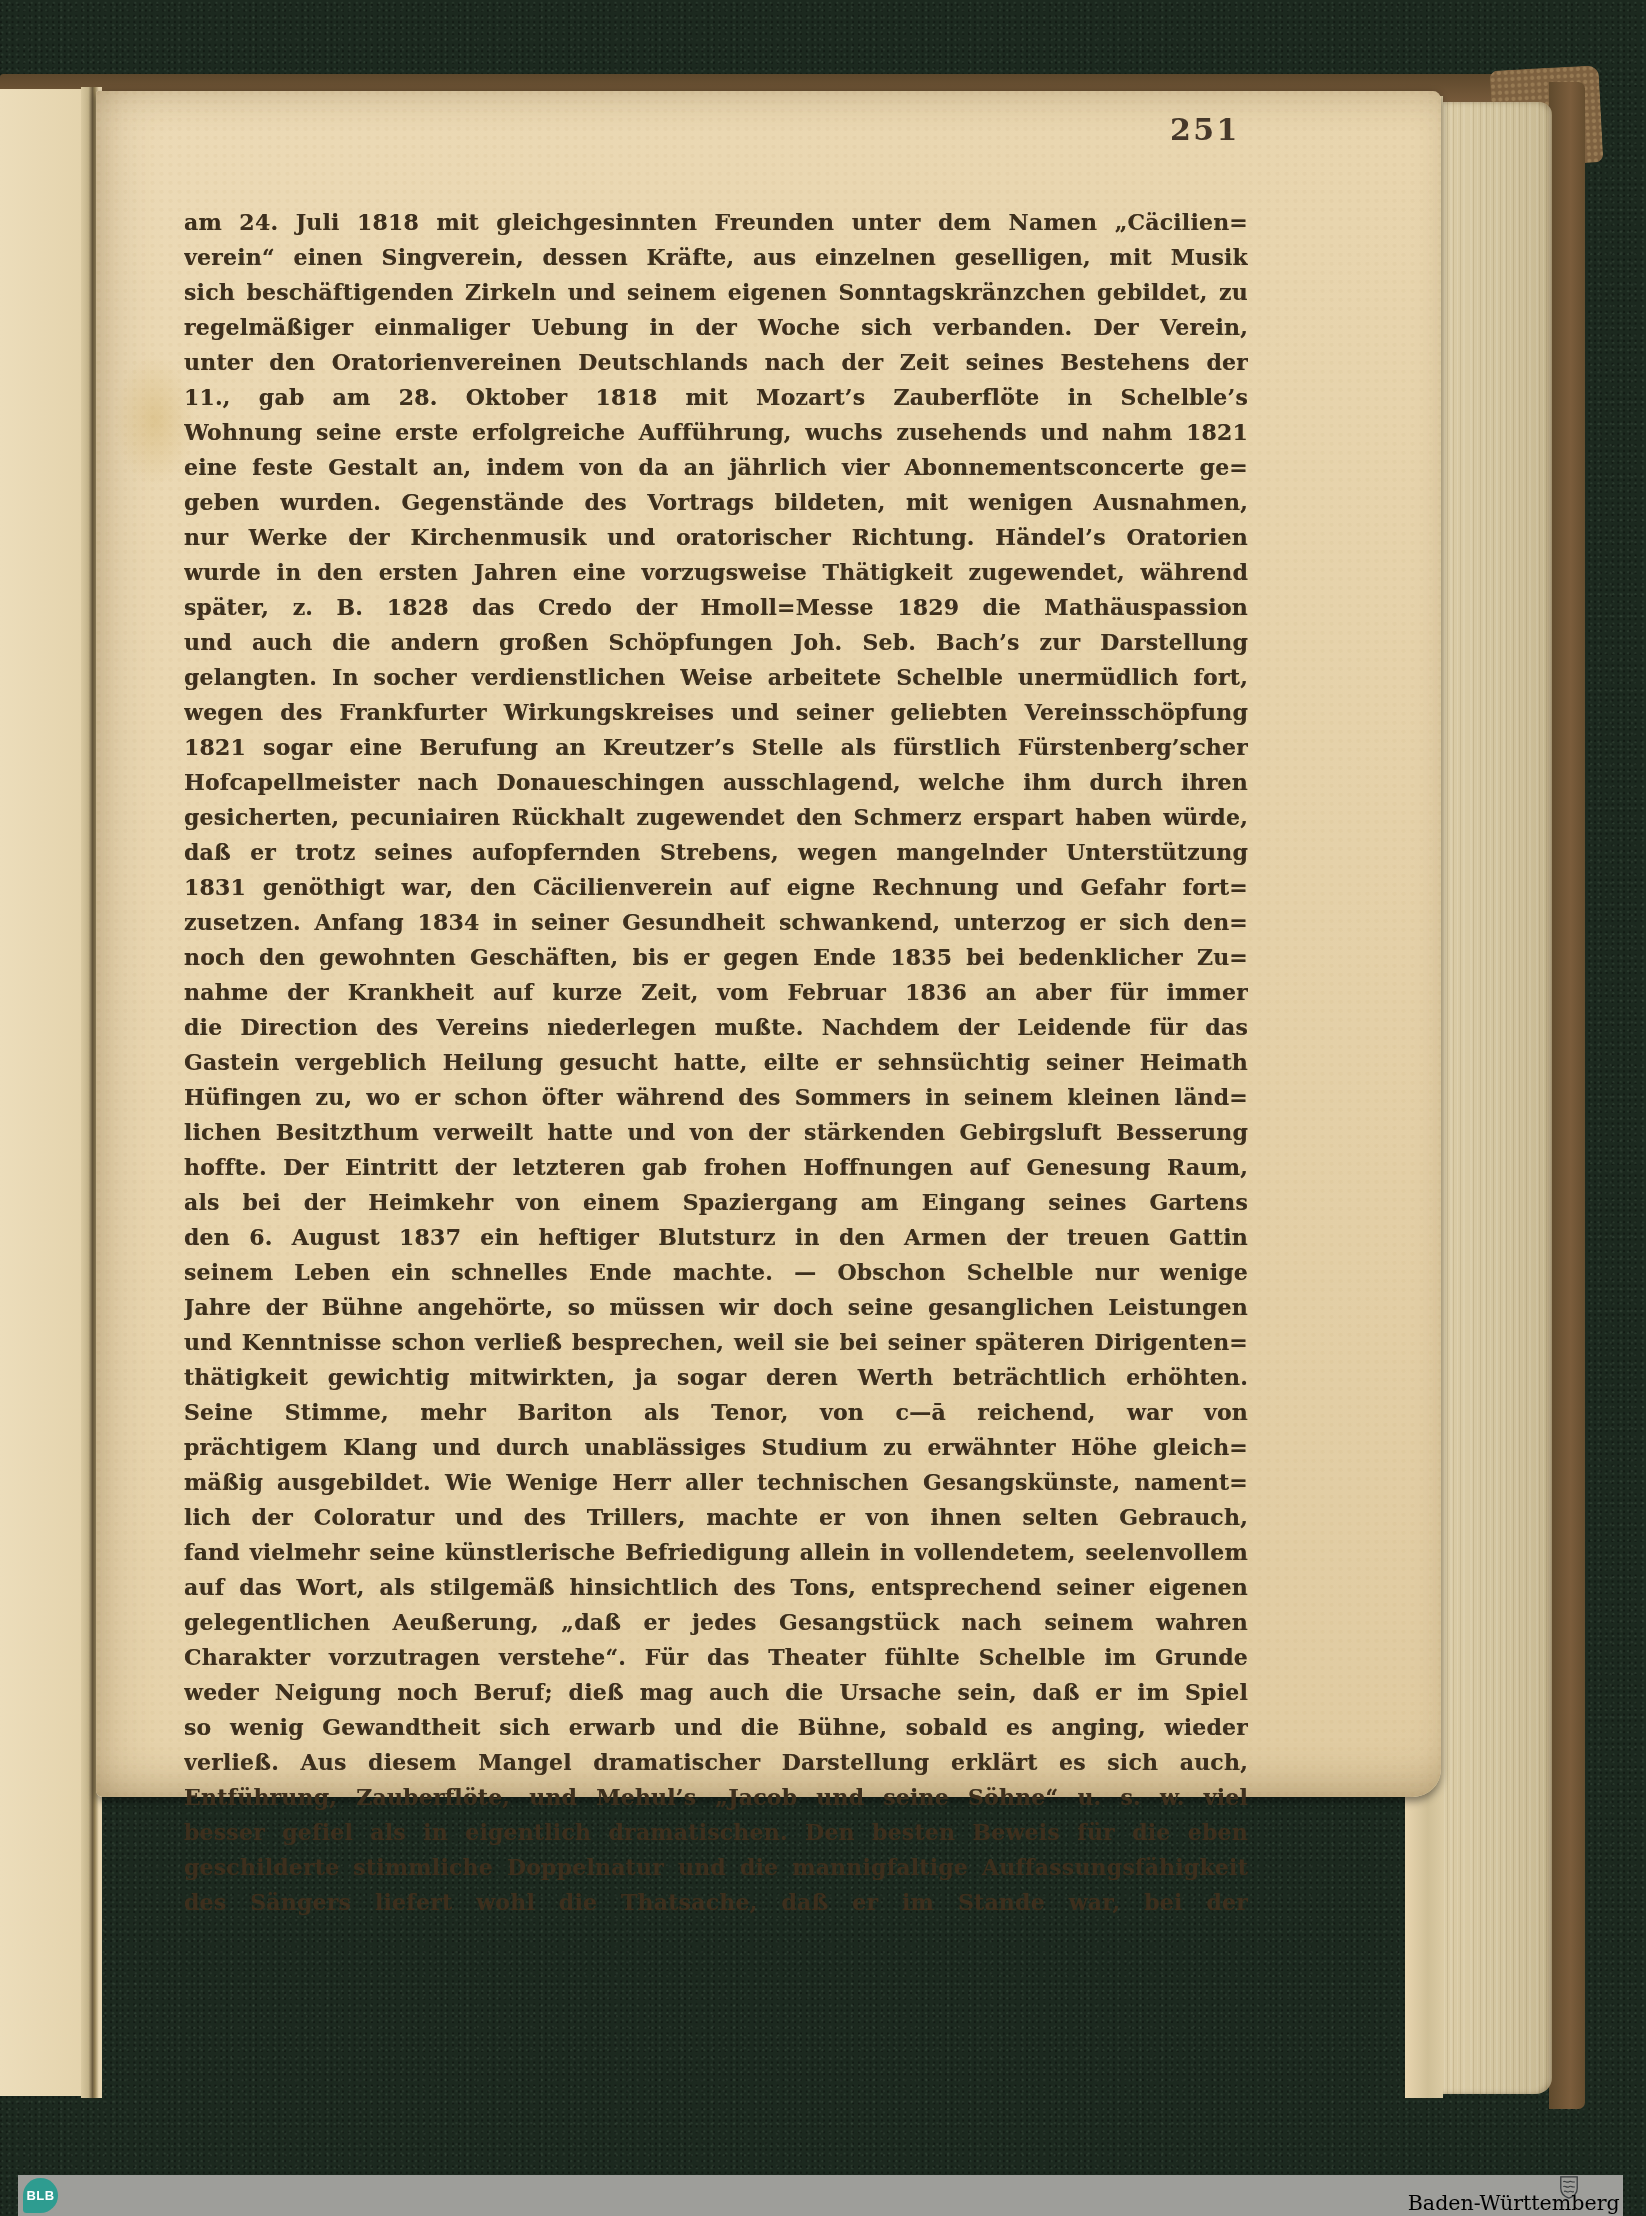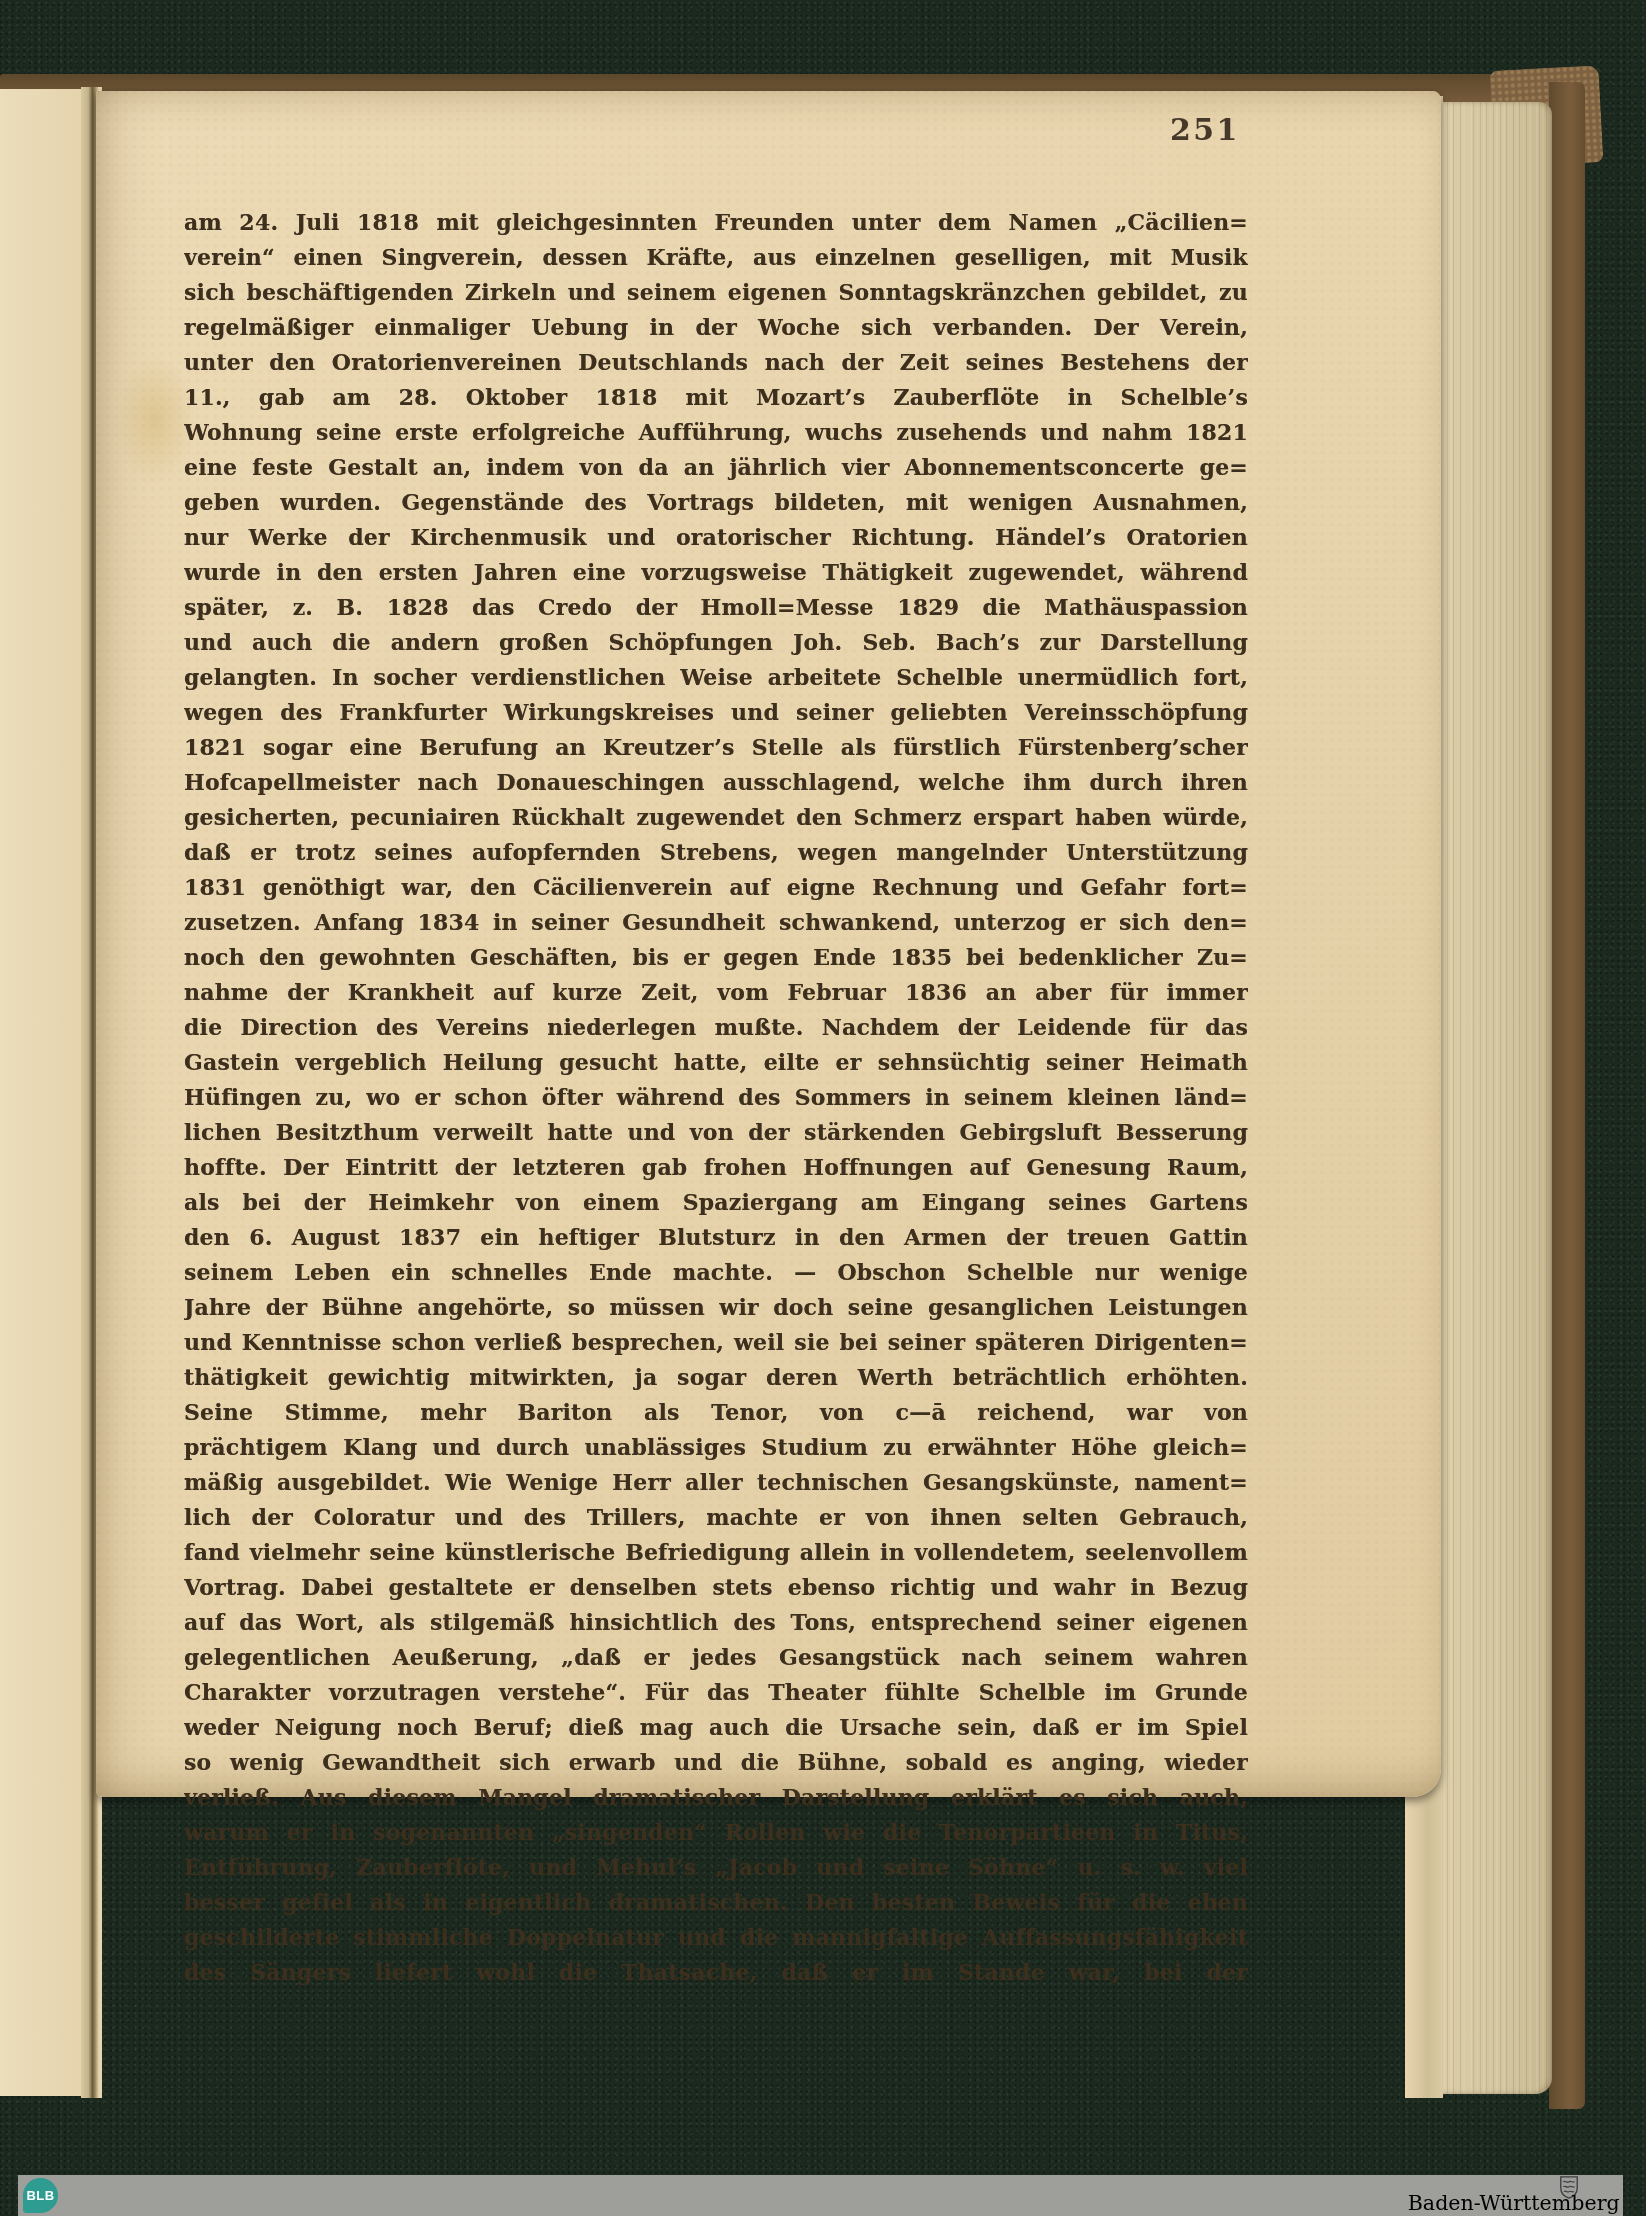--- a/index.html
+++ b/index.html
@@ -172,28 +172,26 @@
         <div class="line">den 6. August 1837 ein heftiger Blutsturz in den Armen der treuen Gattin</div>
         <div class="line">seinem Leben ein schnelles Ende machte. — Obschon Schelble nur wenige</div>
         <div class="line">Jahre der Bühne angehörte, so müssen wir doch seine gesanglichen Leistungen</div>
         <div class="line">und Kenntnisse schon verließ besprechen, weil sie bei seiner späteren Dirigenten=</div>
         <div class="line">thätigkeit gewichtig mitwirkten, ja sogar deren Werth beträchtlich erhöhten.</div>
         <div class="line">Seine Stimme, mehr Bariton als Tenor, von c—ā reichend, war von</div>
         <div class="line">prächtigem Klang und durch unablässiges Studium zu erwähnter Höhe gleich=</div>
         <div class="line">mäßig ausgebildet. Wie Wenige Herr aller technischen Gesangskünste, nament=</div>
         <div class="line">lich der Coloratur und des Trillers, machte er von ihnen selten Gebrauch,</div>
         <div class="line">fand vielmehr seine künstlerische Befriedigung allein in vollendetem, seelenvollem</div>
-        <div class="line">Vortrag. Dabei gestaltete er denselben stets ebenso richtig und wahr in Bezug</div>
         <div class="line">auf das Wort, als stilgemäß hinsichtlich des Tons, entsprechend seiner eigenen</div>
         <div class="line">gelegentlichen Aeußerung, „daß er jedes Gesangstück nach seinem wahren</div>
         <div class="line">Charakter vorzutragen verstehe“. Für das Theater fühlte Schelble im Grunde</div>
         <div class="line">weder Neigung noch Beruf; dieß mag auch die Ursache sein, daß er im Spiel</div>
         <div class="line">so wenig Gewandtheit sich erwarb und die Bühne, sobald es anging, wieder</div>
         <div class="line">verließ. Aus diesem Mangel dramatischer Darstellung erklärt es sich auch,</div>
-        <div class="line">warum er in sogenannten „singenden“ Rollen wie die Tenorpartieen in Titus,</div>
         <div class="line">Entführung, Zauberflöte, und Mehul’s „Jacob und seine Söhne“ u. s. w. viel</div>
         <div class="line">besser gefiel als in eigentlich dramatischen. Den besten Beweis für die eben</div>
         <div class="line">geschilderte stimmliche Doppelnatur und die mannigfaltige Auffassungsfähigkeit</div>
         <div class="line">des Sängers liefert wohl die Thatsache, daß er im Stande war, bei der</div>
       </div>
   </div>
 
   <div class="band">
     <div class="blb-logo">BLB</div>
     <div class="blb-name">

